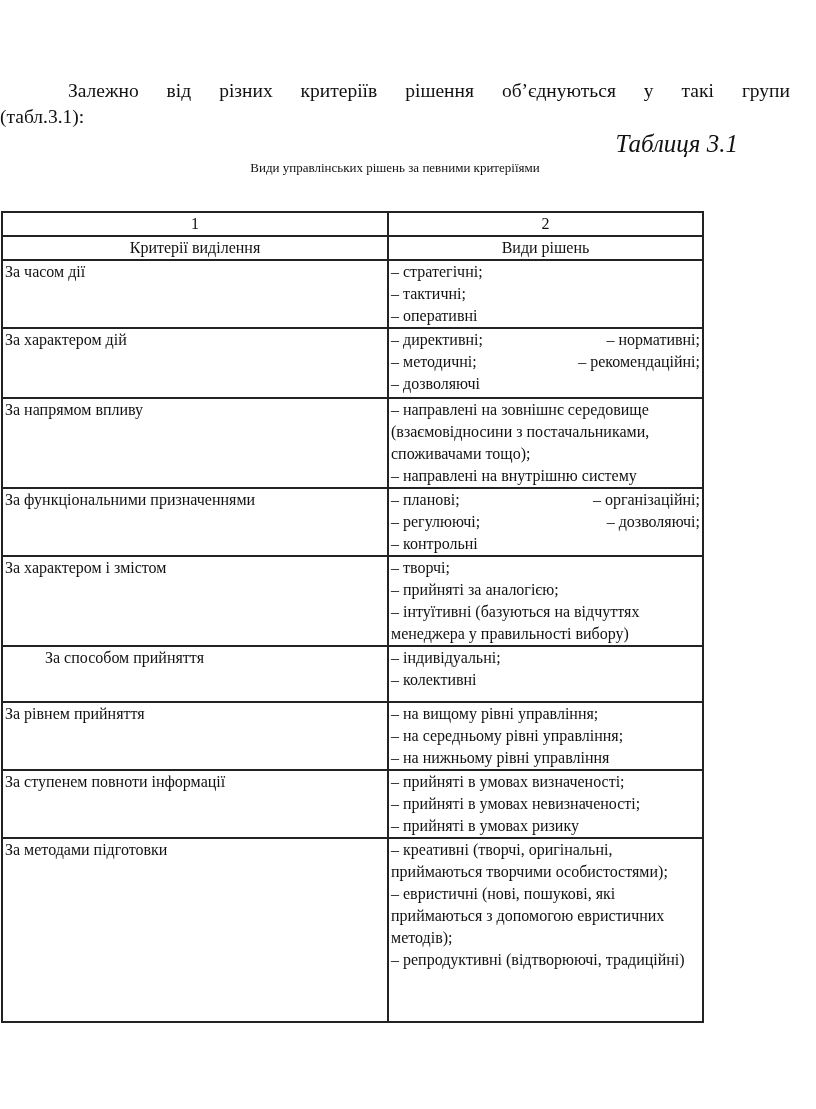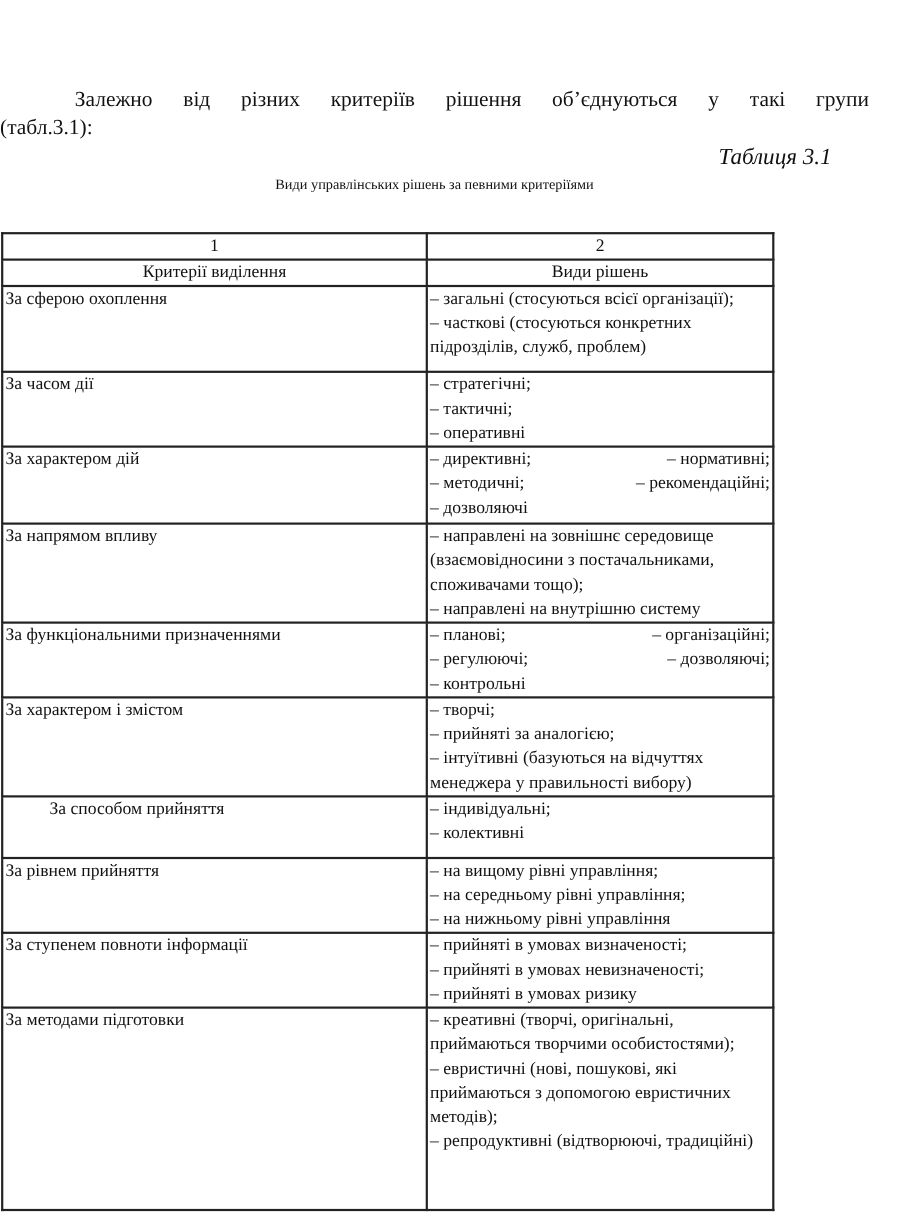--- a/index.html
+++ b/index.html
@@ -11,21 +11,21 @@
     position: absolute; left: 0; top: 78px; width: 790px;
     font-size: 19.5px; line-height: 26px;
   }
   .intro-line1 {
     text-indent: 68px; text-align: justify; text-align-last: justify;
     word-spacing: 6px;
   }
   .intro-line2 { }
   .table-num {
     position: absolute; left: 0; top: 130px; width: 738px; text-align: right;
-    font-style: italic; font-size: 21px; padding-left: 18px;
+    font-style: italic; font-size: 25px;
   }
   .table-title {
     position: absolute; left: 0; top: 160px; width: 790px; text-align: center;
     font-size: 13px;
   }
   table.main {
     position: absolute; left: 1px; top: 211px; width: 703px;
     border-collapse: collapse; font-size: 16px; line-height: 22px;
   }
   table.main td {
@@ -52,28 +52,20 @@
 <table class="main">
   <tbody id="tbody">
     <tr class="r-hdr1">
       <td class="c1 center">1</td>
       <td class="center">2</td>
     </tr>
     <tr class="r-hdr2">
       <td class="c1 center">Критерії виділення</td>
       <td class="center">Види рішень</td>
     </tr>
-  <tr>
-        <td class="c1" style="height: 76px;">За сферою охоплення</td>
-        <td>
-          <span class="line"><span>– загальні (стосуються всієї організації);</span></span>
-          <span class="line"><span>– часткові (стосуються конкретних</span></span>
-          <span class="line"><span>підрозділів, служб, проблем)</span></span>
-        </td>
-      </tr>
       <tr>
         <td class="c1" style="height: 65px;">За часом дії</td>
         <td>
           <span class="line"><span>– стратегічні;</span></span>
           <span class="line"><span>– тактичні;</span></span>
           <span class="line"><span>– оперативні</span></span>
         </td>
       </tr>
       <tr>
         <td class="c1" style="height: 68px;">За характером дій</td>

